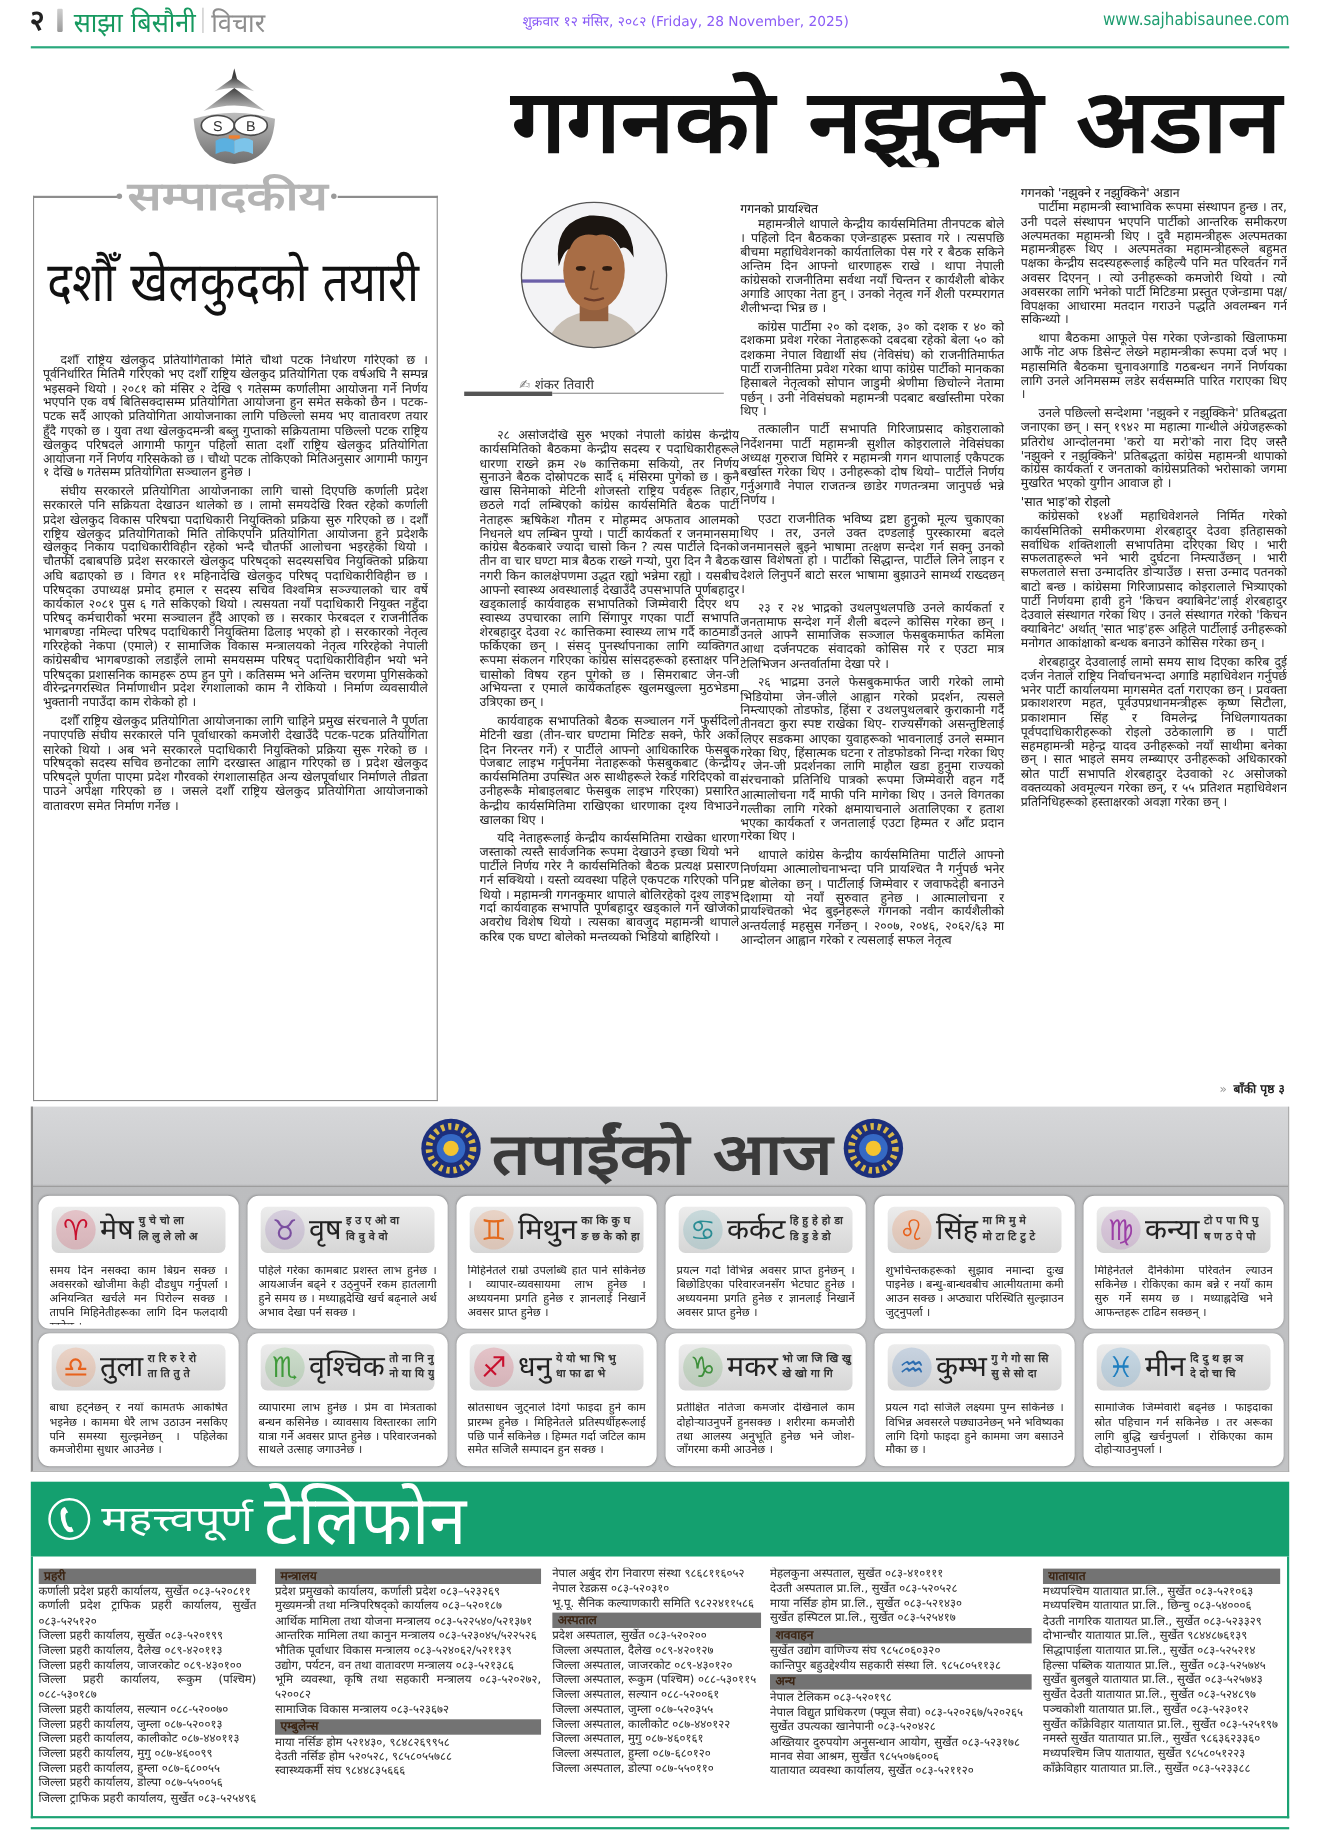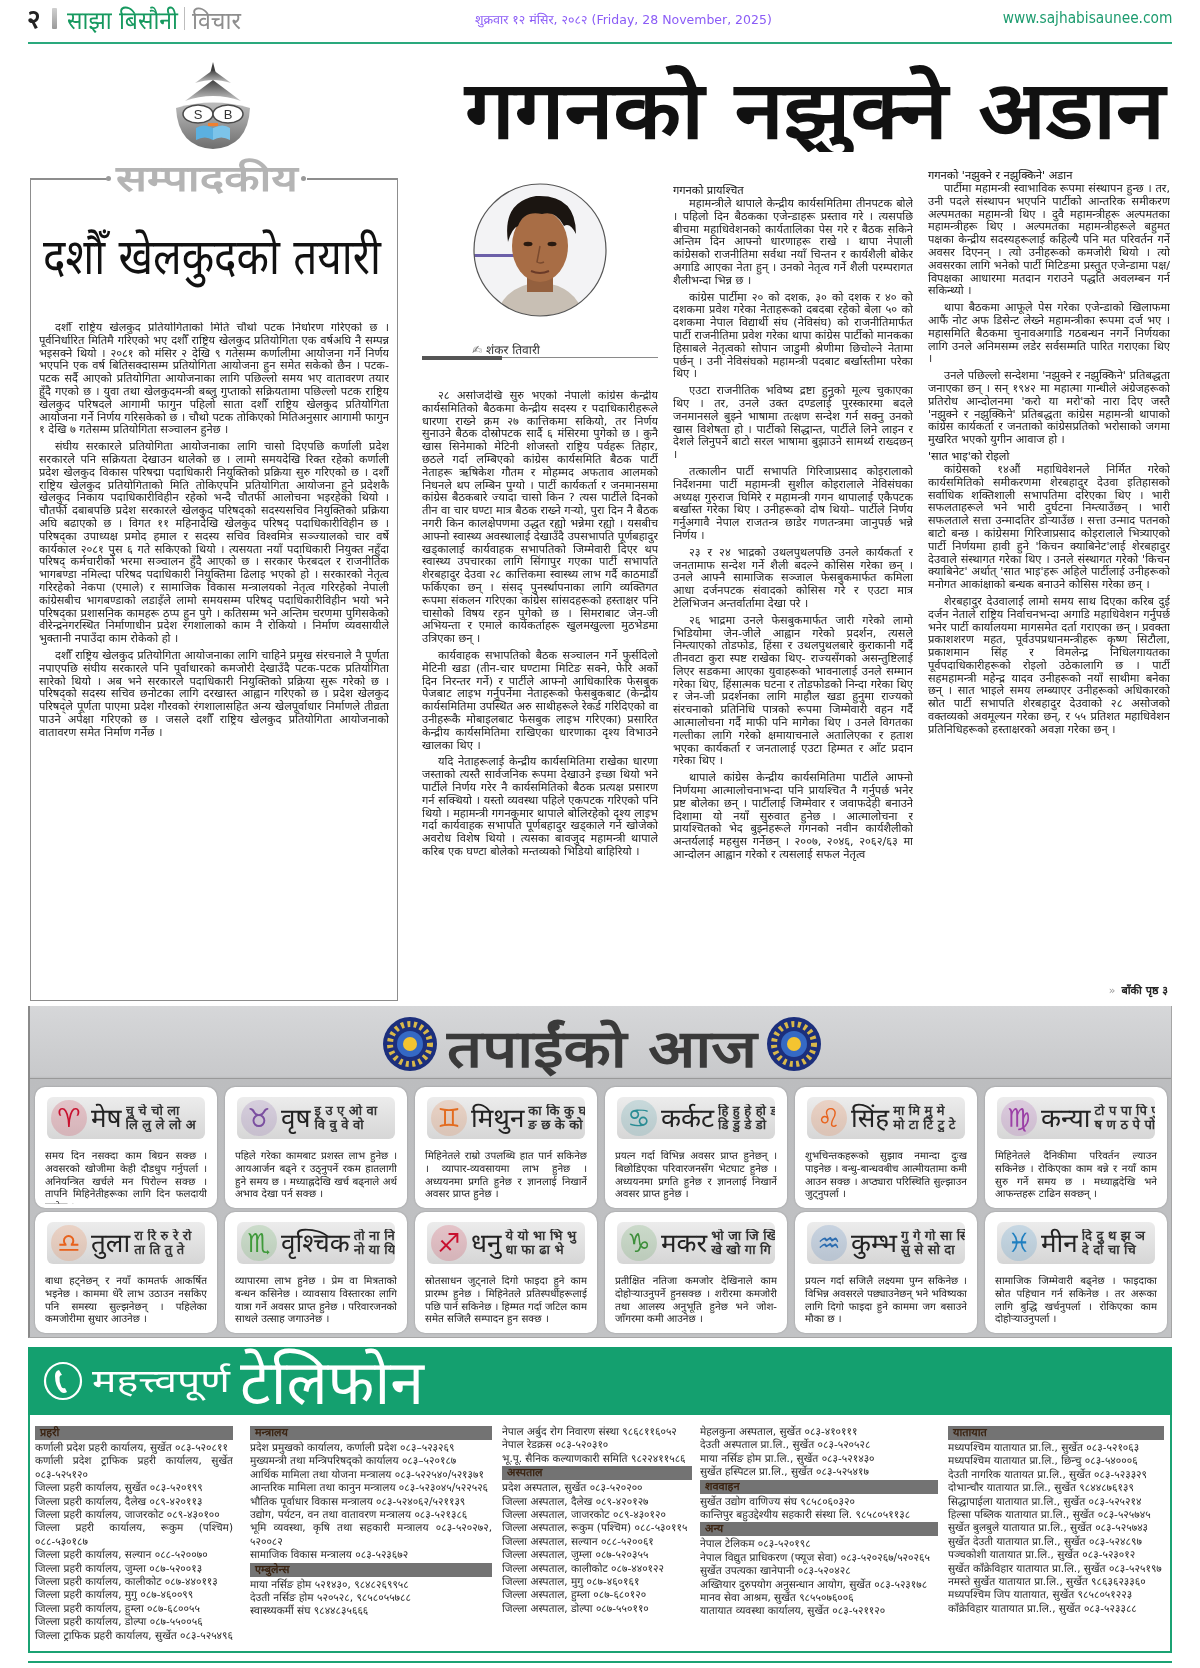--- a/index.html
+++ b/index.html
@@ -28,21 +28,21 @@
 .continued{right:32px;top:982px;font-size:11px;font-weight:bold;color:#222;white-space:nowrap}
 .continued .gl{color:#999;font-weight:normal;margin-right:6px}
 
 .h-band{left:28px;top:1006px;width:1144px;height:332px;background:linear-gradient(#d6d7d9 0,#c8c9cb 70px,#bcbdbf 72px,#c2c3c5 100%);border-left:2px solid #8a8a8a;border-right:1px solid #a5a5a5;border-bottom:1px solid #a5a5a5}
 .h-divider{left:30px;top:1078px;width:1141px;height:1px;background:#999}
 .h-grid{left:35px;top:1087px;display:grid;grid-template-columns:repeat(6,182px);grid-auto-rows:121px;column-gap:8px;row-gap:4px}
 .h-card{background:#fff;border-radius:10px;position:relative;box-shadow:0 0 2px rgba(0,0,0,.25)}
 .h-head{position:absolute;left:12px;top:10px;width:158px;height:42px;border-radius:6px;background:linear-gradient(#ececec,#d6d6d6);display:flex;align-items:center;padding-left:2px;overflow:hidden}
 .h-icon{width:40px;height:40px;flex:none}
 .h-name{flex:none;font-size:26px;line-height:36px;color:#222;margin:0 4px 0 2px;white-space:nowrap}
-.h-syl{flex:1;display:flex;flex-direction:column;font-size:13px;line-height:14px;font-weight:bold;color:#333;white-space:nowrap;overflow:hidden}
+.h-syl{flex:1;display:flex;flex-direction:column;font-size:10px;line-height:14px;font-weight:bold;color:#333;white-space:nowrap;overflow:hidden}
 .h-text{position:absolute;left:10px;top:63px;width:162px;height:54px;font-size:10.2px;line-height:12.8px;text-align:justify;overflow:hidden;color:#222}
 
 .t-banner{left:28px;top:1347px;width:1144px;height:68px;background:#14a06f}
 .t-box{left:28px;top:1415px;width:1144px;height:238px;border:2px solid #1ba273;border-top:none}
 .t-foot{left:28px;top:1661px;width:1144px;height:2px;background:#1ba273}
 .tcol{position:absolute;top:1425px;font-size:10.5px;line-height:13.4px;color:#2a2a2a;overflow:hidden;height:222px}
 .t-head{background:#737373;font-weight:bold;color:#3b2412;padding-left:5px;font-size:11px;line-height:14px;margin:1px 0 1px}
 .t-row{text-align:justify;text-align-last:left}
 </style>
 </head>
@@ -133,31 +133,31 @@
     </g>
     <circle cx="68" cy="68" r="66" fill="none" stroke="#555" stroke-width="1.2"></circle>
   </svg>
 
   <div class="abs byline">
     <span style="color:#777;margin-right:4px">✍</span><span>शंकर तिवारी</span>
   </div>
   <div class="abs byline-thick"></div>
   <div class="abs byline-thin"></div>
 
-  <div id="article-col-0" class="body-col" style="left:422px;top:390px;width:236px;height:607px">
+  <div id="article-col-0" class="body-col" style="left:436px;top:390px;width:236px;height:607px">
       <p class="para">२८ असोजदेखि सुरु भएको नेपाली कांग्रेस केन्द्रीय कार्यसमितिको बैठकमा केन्द्रीय सदस्य र पदाधिकारीहरूले धारणा राख्ने क्रम २७ कात्तिकमा सकियो, तर निर्णय सुनाउने बैठक दोस्रोपटक सार्दै ६ मंसिरमा पुगेको छ । कुनै खास सिनेमाको मेटिनी शोजस्तो राष्ट्रिय पर्वहरू तिहार, छठले गर्दा लम्बिएको कांग्रेस कार्यसमिति बैठक पार्टी नेताहरू ऋषिकेश गौतम र मोहम्मद अफताव आलमको निधनले थप लम्बिन पुग्यो । पार्टी कार्यकर्ता र जनमानसमा कांग्रेस बैठकबारे ज्यादा चासो किन ? त्यस पार्टीले दिनको तीन वा चार घण्टा मात्र बैठक राख्ने गऱ्यो, पुरा दिन नै बैठक नगरी किन कालक्षेपणमा उद्धत रह्यो भन्नेमा रह्यो । यसबीच आफ्नो स्वास्थ्य अवस्थालाई देखाउँदै उपसभापति पूर्णबहादुर खड्कालाई कार्यवाहक सभापतिको जिम्मेवारी दिएर थप स्वास्थ्य उपचारका लागि सिंगापुर गएका पार्टी सभापति शेरबहादुर देउवा २८ कात्तिकमा स्वास्थ्य लाभ गर्दै काठमाडौं फर्किएका छन् । संसद् पुनर्स्थापनाका लागि व्यक्तिगत रूपमा संकलन गरिएका कांग्रेस सांसदहरूको हस्ताक्षर पनि चासोको विषय रहन पुगेको छ । सिमराबाट जेन-जी अभियन्ता र एमाले कार्यकर्ताहरू खुलमखुल्ला मुठभेडमा उत्रिएका छन् ।</p>
       <p class="para">कार्यवाहक सभापतिको बैठक सञ्चालन गर्ने फुर्सदिलो मेटिनी खडा (तीन-चार घण्टामा मिटिङ सक्ने, फेरि अर्को दिन निरन्तर गर्ने) र पार्टीले आफ्नो आधिकारिक फेसबुक पेजबाट लाइभ गर्नुपर्नेमा नेताहरूको फेसबुकबाट (केन्द्रीय कार्यसमितिमा उपस्थित अरु साथीहरूले रेकर्ड गरिदिएको वा उनीहरूकै मोबाइलबाट फेसबुक लाइभ गरिएका) प्रसारित केन्द्रीय कार्यसमितिमा राखिएका धारणाका दृश्य विभाउने खालका थिए ।</p>
       <p class="para">यदि नेताहरूलाई केन्द्रीय कार्यसमितिमा राखेका धारणा जस्ताको त्यस्तै सार्वजनिक रूपमा देखाउने इच्छा थियो भने पार्टीले निर्णय गरेर नै कार्यसमितिको बैठक प्रत्यक्ष प्रसारण गर्न सक्थियो । यस्तो व्यवस्था पहिले एकपटक गरिएको पनि थियो । महामन्त्री गगनकुमार थापाले बोलिरहेको दृश्य लाइभ गर्दा कार्यवाहक सभापति पूर्णबहादुर खड्काले गर्न खोजेको अवरोध विशेष थियो । त्यसका बावजुद महामन्त्री थापाले करिब एक घण्टा बोलेको मन्तव्यको भिडियो बाहिरियो ।</p>
     </div>
   <div id="article-col-1" class="body-col" style="left:673px;top:181px;width:240px;height:816px">
       <h4 class="subhead">गगनको प्रायश्चित</h4>
       <p class="para">महामन्त्रीले थापाले केन्द्रीय कार्यसमितिमा तीनपटक बोले । पहिलो दिन बैठकका एजेन्डाहरू प्रस्ताव गरे । त्यसपछि बीचमा महाधिवेशनको कार्यतालिका पेस गरे र बैठक सकिने अन्तिम दिन आफ्नो धारणाहरू राखे । थापा नेपाली कांग्रेसको राजनीतिमा सर्वथा नयाँ चिन्तन र कार्यशैली बोकेर अगाडि आएका नेता हुन् । उनको नेतृत्व गर्ने शैली परम्परागत शैलीभन्दा भिन्न छ ।</p>
       <p class="para">कांग्रेस पार्टीमा २० को दशक, ३० को दशक र ४० को दशकमा प्रवेश गरेका नेताहरूको दबदबा रहेको बेला ५० को दशकमा नेपाल विद्यार्थी संघ (नेविसंघ) को राजनीतिमार्फत पार्टी राजनीतिमा प्रवेश गरेका थापा कांग्रेस पार्टीको मानकका हिसाबले नेतृत्वको सोपान जाडुमी श्रेणीमा छिचोल्ने नेतामा पर्छन् । उनी नेविसंघको महामन्त्री पदबाट बर्खास्तीमा परेका थिए ।</p>
+      <p class="para">तत्कालीन पार्टी सभापति गिरिजाप्रसाद कोइरालाको निर्देशनमा पार्टी महामन्त्री सुशील कोइरालाले नेविसंघका अध्यक्ष गुरुराज घिमिरे र महामन्त्री गगन थापालाई एकैपटक बर्खास्त गरेका थिए । उनीहरूको दोष थियो– पार्टीले निर्णय गर्नुअगावै नेपाल राजतन्त्र छाडेर गणतन्त्रमा जानुपर्छ भन्ने निर्णय ।</p>
       <p class="para">एउटा राजनीतिक भविष्य द्रष्टा हुनुको मूल्य चुकाएका थिए । तर, उनले उक्त दण्डलाई पुरस्कारमा बदले जनमानसले बुझ्ने भाषामा तत्क्षण सन्देश गर्न सक्नु उनको खास विशेषता हो । पार्टीको सिद्धान्त, पार्टीले लिने लाइन र देशले लिनुपर्ने बाटो सरल भाषामा बुझाउने सामर्थ्य राख्दछन् ।</p>
-      <p class="para">तत्कालीन पार्टी सभापति गिरिजाप्रसाद कोइरालाको निर्देशनमा पार्टी महामन्त्री सुशील कोइरालाले नेविसंघका अध्यक्ष गुरुराज घिमिरे र महामन्त्री गगन थापालाई एकैपटक बर्खास्त गरेका थिए । उनीहरूको दोष थियो– पार्टीले निर्णय गर्नुअगावै नेपाल राजतन्त्र छाडेर गणतन्त्रमा जानुपर्छ भन्ने निर्णय ।</p>
       <p class="para">२३ र २४ भाद्रको उथलपुथलपछि उनले कार्यकर्ता र जनतामाफ सन्देश गर्ने शैली बदल्ने कोसिस गरेका छन् । उनले आफ्नै सामाजिक सञ्जाल फेसबुकमार्फत कमिला आधा दर्जनपटक संवादको कोसिस गरे र एउटा मात्र टेलिभिजन अन्तर्वार्तामा देखा परे ।</p>
       <p class="para">२६ भाद्रमा उनले फेसबुकमार्फत जारी गरेको लामो भिडियोमा जेन-जीले आह्वान गरेको प्रदर्शन, त्यसले निम्त्याएको तोडफोड, हिंसा र उथलपुथलबारे कुराकानी गर्दै तीनवटा कुरा स्पष्ट राखेका थिए- राज्यसँगको असन्तुष्टिलाई लिएर सडकमा आएका युवाहरूको भावनालाई उनले सम्मान गरेका थिए, हिंसात्मक घटना र तोडफोडको निन्दा गरेका थिए र जेन-जी प्रदर्शनका लागि माहौल खडा हुनुमा राज्यको संरचनाको प्रतिनिधि पात्रको रूपमा जिम्मेवारी वहन गर्दै आत्मालोचना गर्दै माफी पनि मागेका थिए । उनले विगतका गल्तीका लागि गरेको क्षमायाचनाले अतालिएका र हताश भएका कार्यकर्ता र जनतालाई एउटा हिम्मत र आँट प्रदान गरेका थिए ।</p>
       <p class="para">थापाले कांग्रेस केन्द्रीय कार्यसमितिमा पार्टीले आफ्नो निर्णयमा आत्मालोचनाभन्दा पनि प्रायश्चित नै गर्नुपर्छ भनेर प्रष्ट बोलेका छन् । पार्टीलाई जिम्मेवार र जवाफदेही बनाउने दिशामा यो नयाँ सुरुवात हुनेछ । आत्मालोचना र प्रायश्चितको भेद बुझ्नेहरूले गगनको नवीन कार्यशैलीको अन्तर्यलाई महसुस गर्नेछन् । २००७, २०४६, २०६२/६३ मा आन्दोलन आह्वान गरेको र त्यसलाई सफल नेतृत्व</p>
     </div>
   <div id="article-col-2" class="body-col" style="left:928px;top:166px;width:242px;height:812px">
       <h4 class="subhead">गगनको 'नझुक्ने र नझुक्किने' अडान</h4>
       <p class="para">पार्टीमा महामन्त्री स्वाभाविक रूपमा संस्थापन हुन्छ । तर, उनी पदले संस्थापन भएपनि पार्टीको आन्तरिक समीकरण अल्पमतका महामन्त्री थिए । दुवै महामन्त्रीहरू अल्पमतका महामन्त्रीहरू थिए । अल्पमतका महामन्त्रीहरूले बहुमत पक्षका केन्द्रीय सदस्यहरूलाई कहिल्यै पनि मत परिवर्तन गर्ने अवसर दिएनन् । त्यो उनीहरूको कमजोरी थियो । त्यो अवसरका लागि भनेको पार्टी मिटिङमा प्रस्तुत एजेन्डामा पक्ष/विपक्षका आधारमा मतदान गराउने पद्धति अवलम्बन गर्न सकिन्थ्यो ।</p>
       <p class="para">थापा बैठकमा आफूले पेस गरेका एजेन्डाको खिलाफमा आफैं नोट अफ डिसेन्ट लेख्ने महामन्त्रीका रूपमा दर्ज भए । महासमिति बैठकमा चुनावअगाडि गठबन्धन नगर्ने निर्णयका लागि उनले अनिमसम्म लडेर सर्वसम्मति पारित गराएका थिए ।</p>
       <p class="para">उनले पछिल्लो सन्देशमा 'नझुक्ने र नझुक्किने' प्रतिबद्धता जनाएका छन् । सन् १९४२ मा महात्मा गान्धीले अंग्रेजहरूको प्रतिरोध आन्दोलनमा 'करो या मरो'को नारा दिए जस्तै 'नझुक्ने र नझुक्किने' प्रतिबद्धता कांग्रेस महामन्त्री थापाको कांग्रेस कार्यकर्ता र जनताको कांग्रेसप्रतिको भरोसाको जगमा मुखरित भएको युगीन आवाज हो ।</p>
       <h4 class="subhead">'सात भाइ'को रोइलो</h4>

